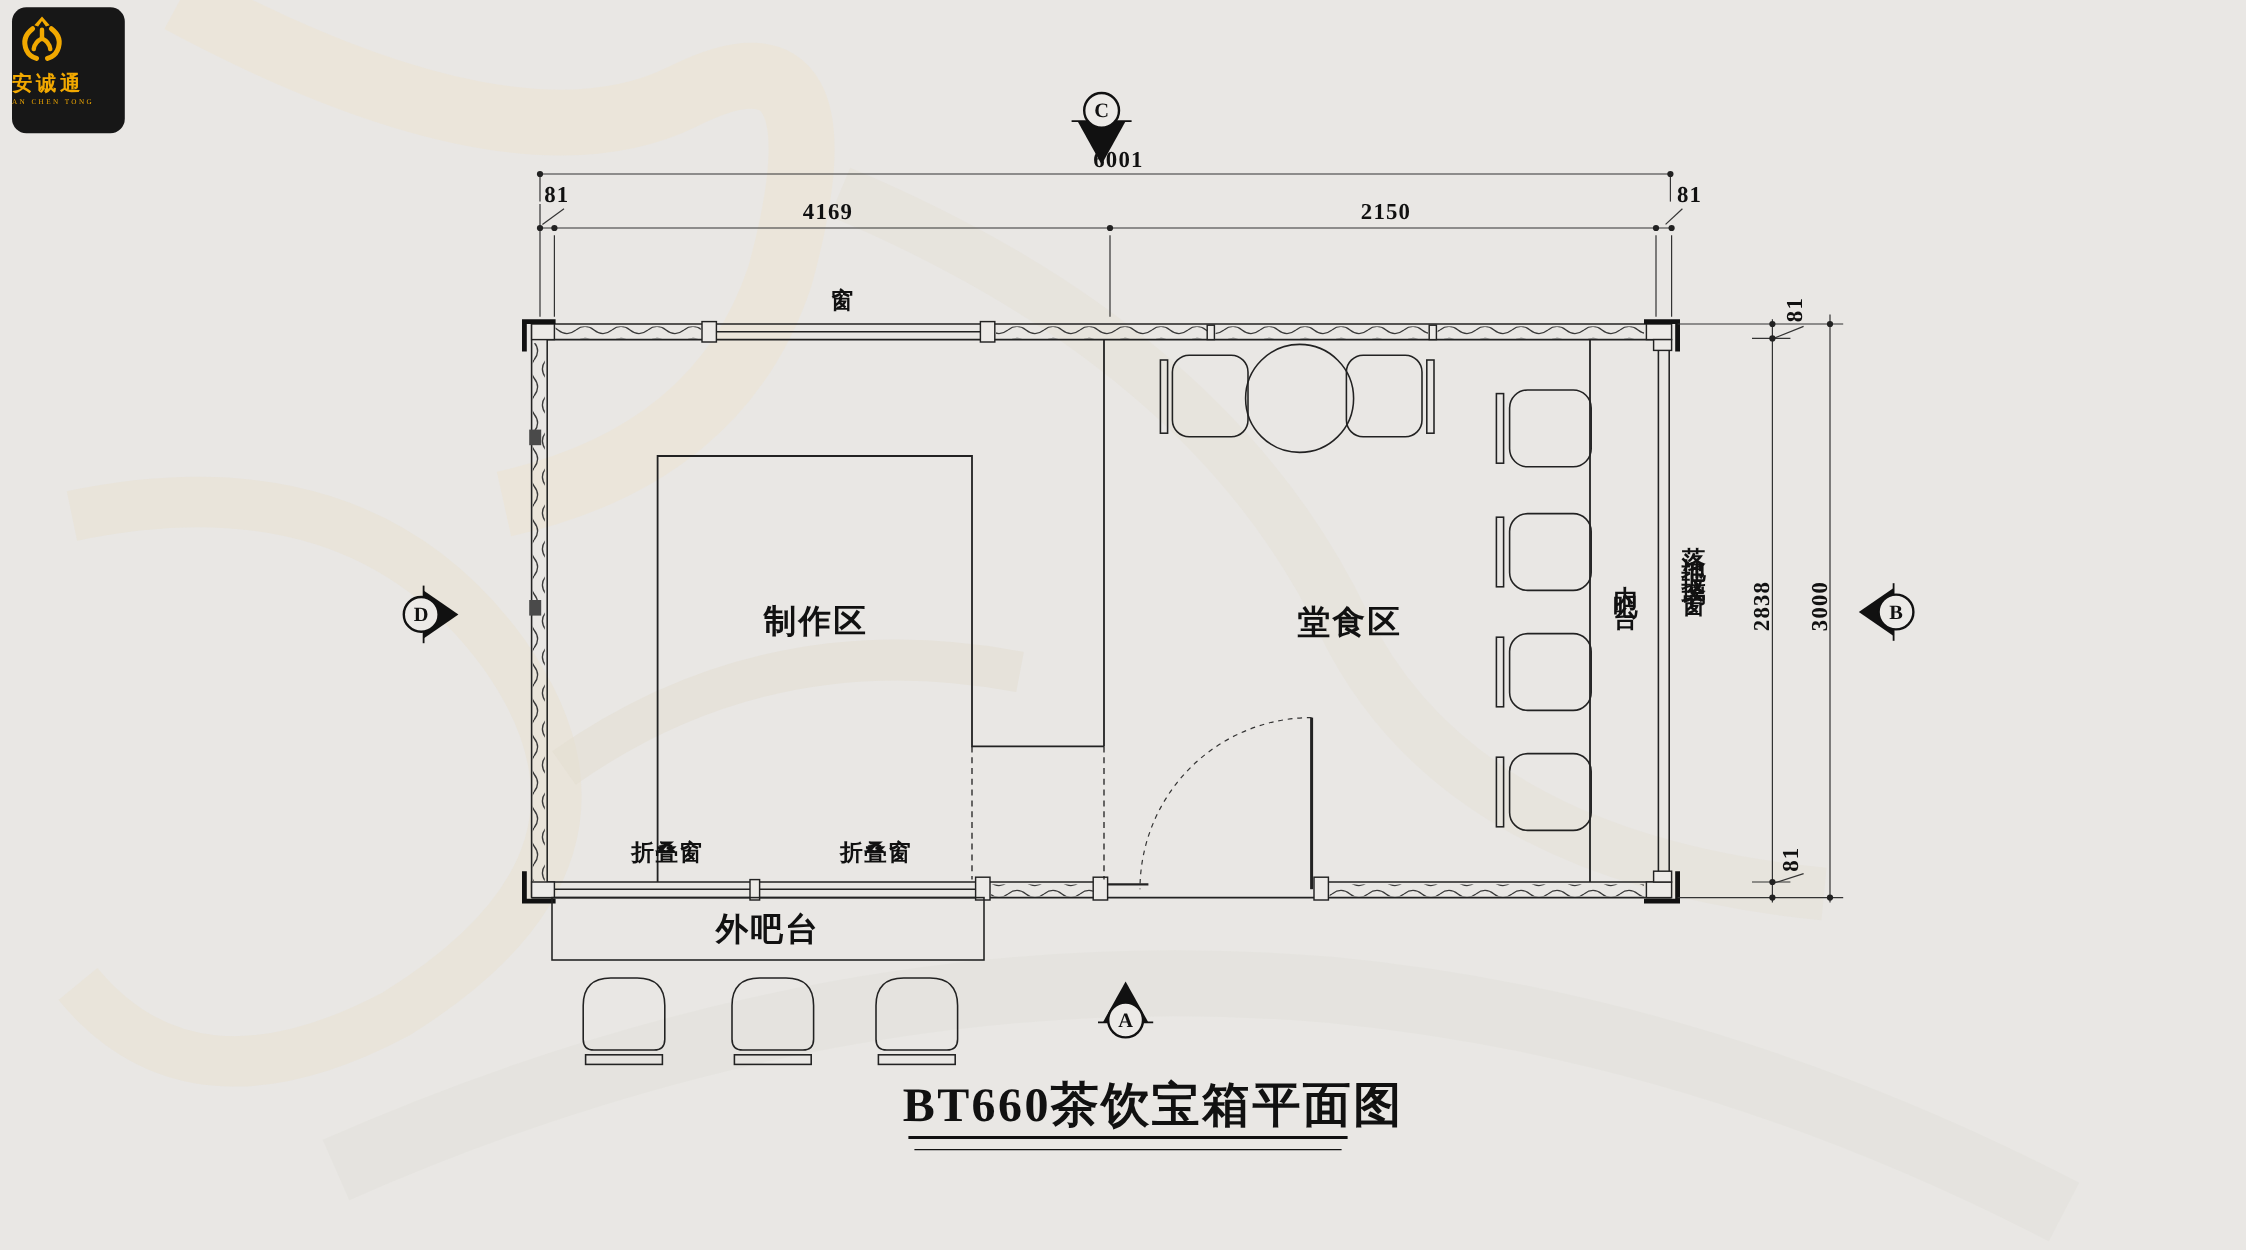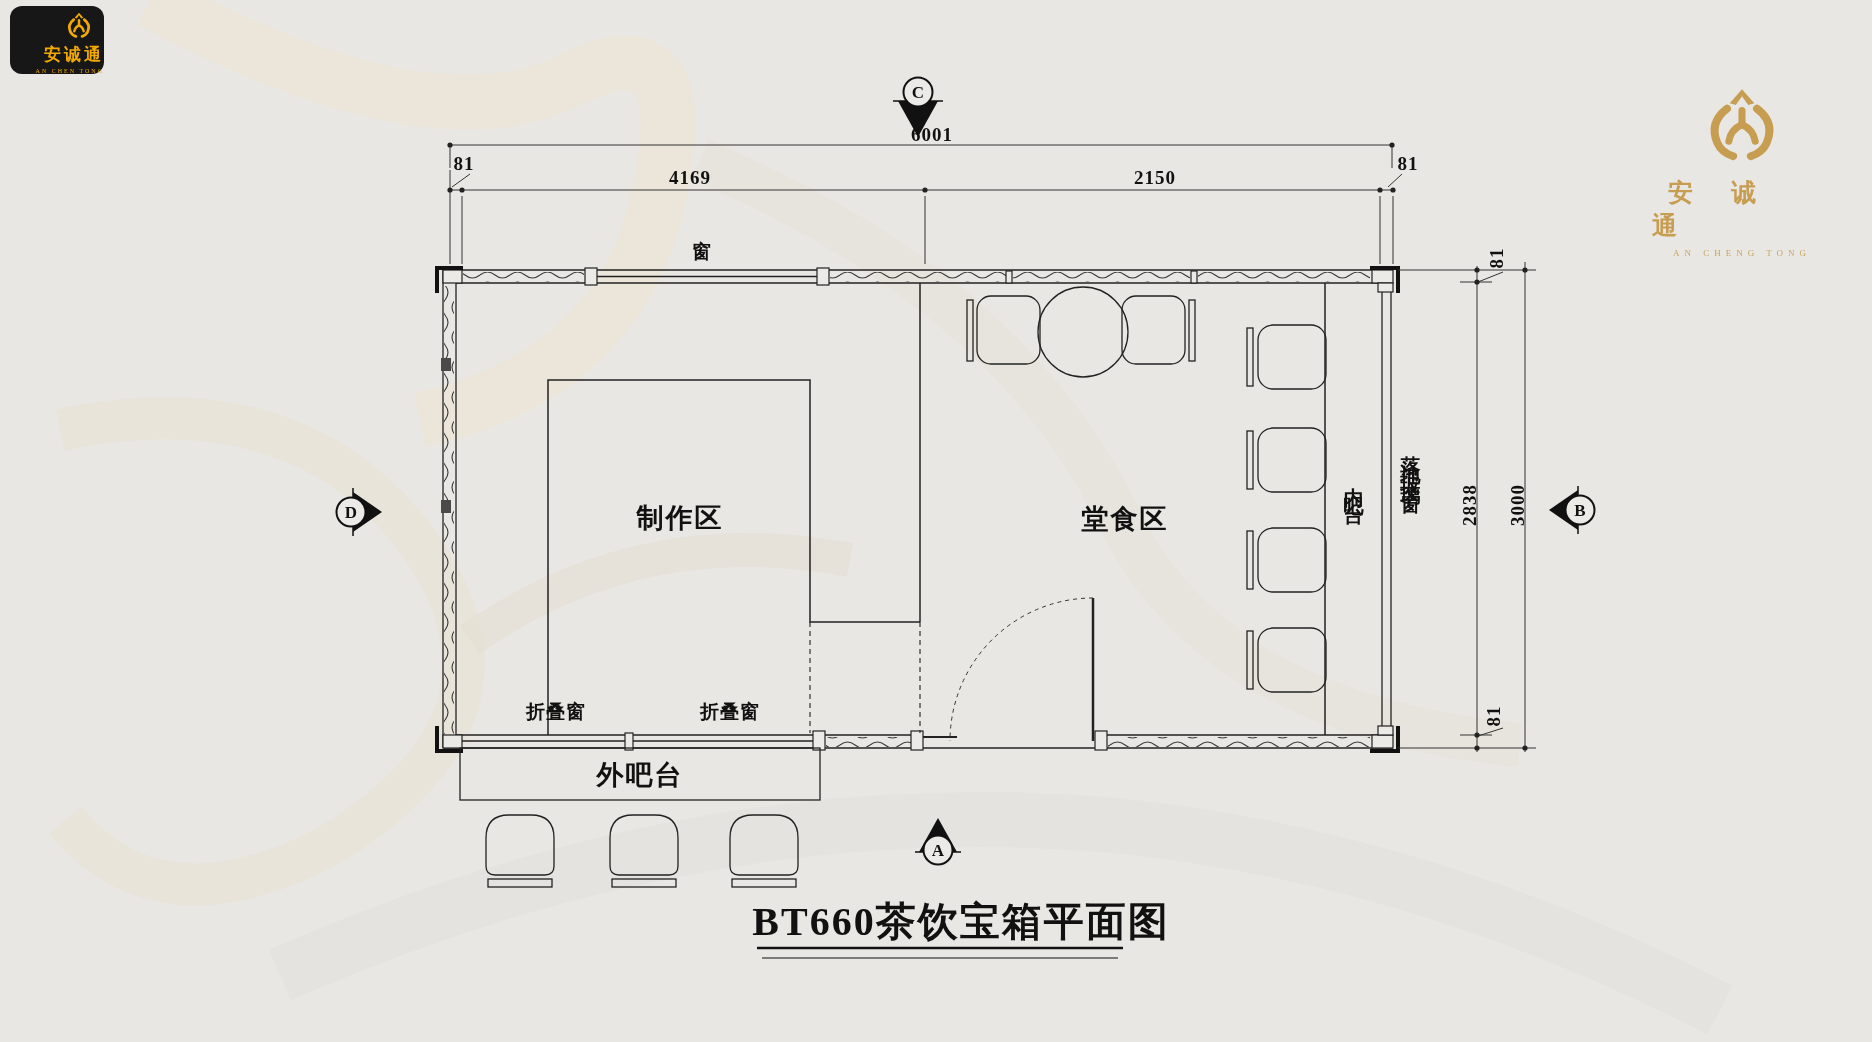--- a/index.html
+++ b/index.html
@@ -14,22 +14,22 @@
   .mletter{font-size:17px;font-weight:bold;}
   .vtext{position:absolute;writing-mode:vertical-rl;text-orientation:upright;
          font-weight:bold;color:#111;line-height:1;}
   .innerbar-lbl{left:1344px;top:472px;font-size:20px;letter-spacing:8px;}
   .glass-lbl{left:1401px;top:440px;font-size:20px;letter-spacing:9px;}
   .plan-title{position:absolute;left:961px;top:921px;transform:translate(-50%,-50%);
       font-size:40px;font-weight:bold;letter-spacing:2px;}
   .layout-tag{position:absolute;left:1653px;top:19px;width:198px;height:46px;
       border:2px dashed #9a9a9a;display:flex;align-items:center;justify-content:center;
       font-size:28px;font-weight:bold;color:#3a3a3a;letter-spacing:2px;background:transparent;}
-  .badge{position:absolute;left:10px;top:6px;width:94px;height:68px;background:#171717;
-      border-radius:12px;display:flex;flex-direction:column;align-items:flex-end;justify-content:flex-start;}
+  .badge{position:absolute;left:10px;top:6px;width:94px;height:105px;background:#171717;
+      border-radius:12px;display:flex;flex-direction:column;align-items:flex-start;justify-content:flex-start;}
   .badge .mark{width:50px;height:46px;margin-top:5px;color:#F2A900;}
   .badge .cn{color:#F2A900;font-size:17px;font-weight:bold;letter-spacing:3px;margin-top:1px;}
   .badge .en{color:#F2A900;font-size:6px;letter-spacing:2px;margin-top:2px;}
   .brand{position:absolute;left:1652px;top:84px;width:180px;display:flex;flex-direction:column;align-items:center;}
   .brand .mark{width:100px;height:88px;color:#C79D52;}
   .brand .cn{color:#C79D52;font-size:25px;font-weight:bold;letter-spacing:16px;margin-top:4px;text-indent:16px;}
   .brand .en{color:#C9A45E;font-size:9px;letter-spacing:5px;margin-top:6px;}
 </style>
 </head>
 <body>
@@ -262,21 +262,14 @@
 
 
   <div class="badge">
     <svg class="mark" viewBox="0 0 100 100">
       <use href="#actmark"></use>
     </svg>
     <div class="cn">安诚通</div>
     <div class="en">AN CHEN TONG</div>
   </div>
 
-  <div class="brand">
-    <svg class="mark" viewBox="0 0 100 100">
-      <use href="#actmark"></use>
-    </svg>
-    <div class="cn">安 诚 通</div>
-    <div class="en">AN CHENG TONG</div>
-  </div>
 
 </div>
 
 </body></html>

